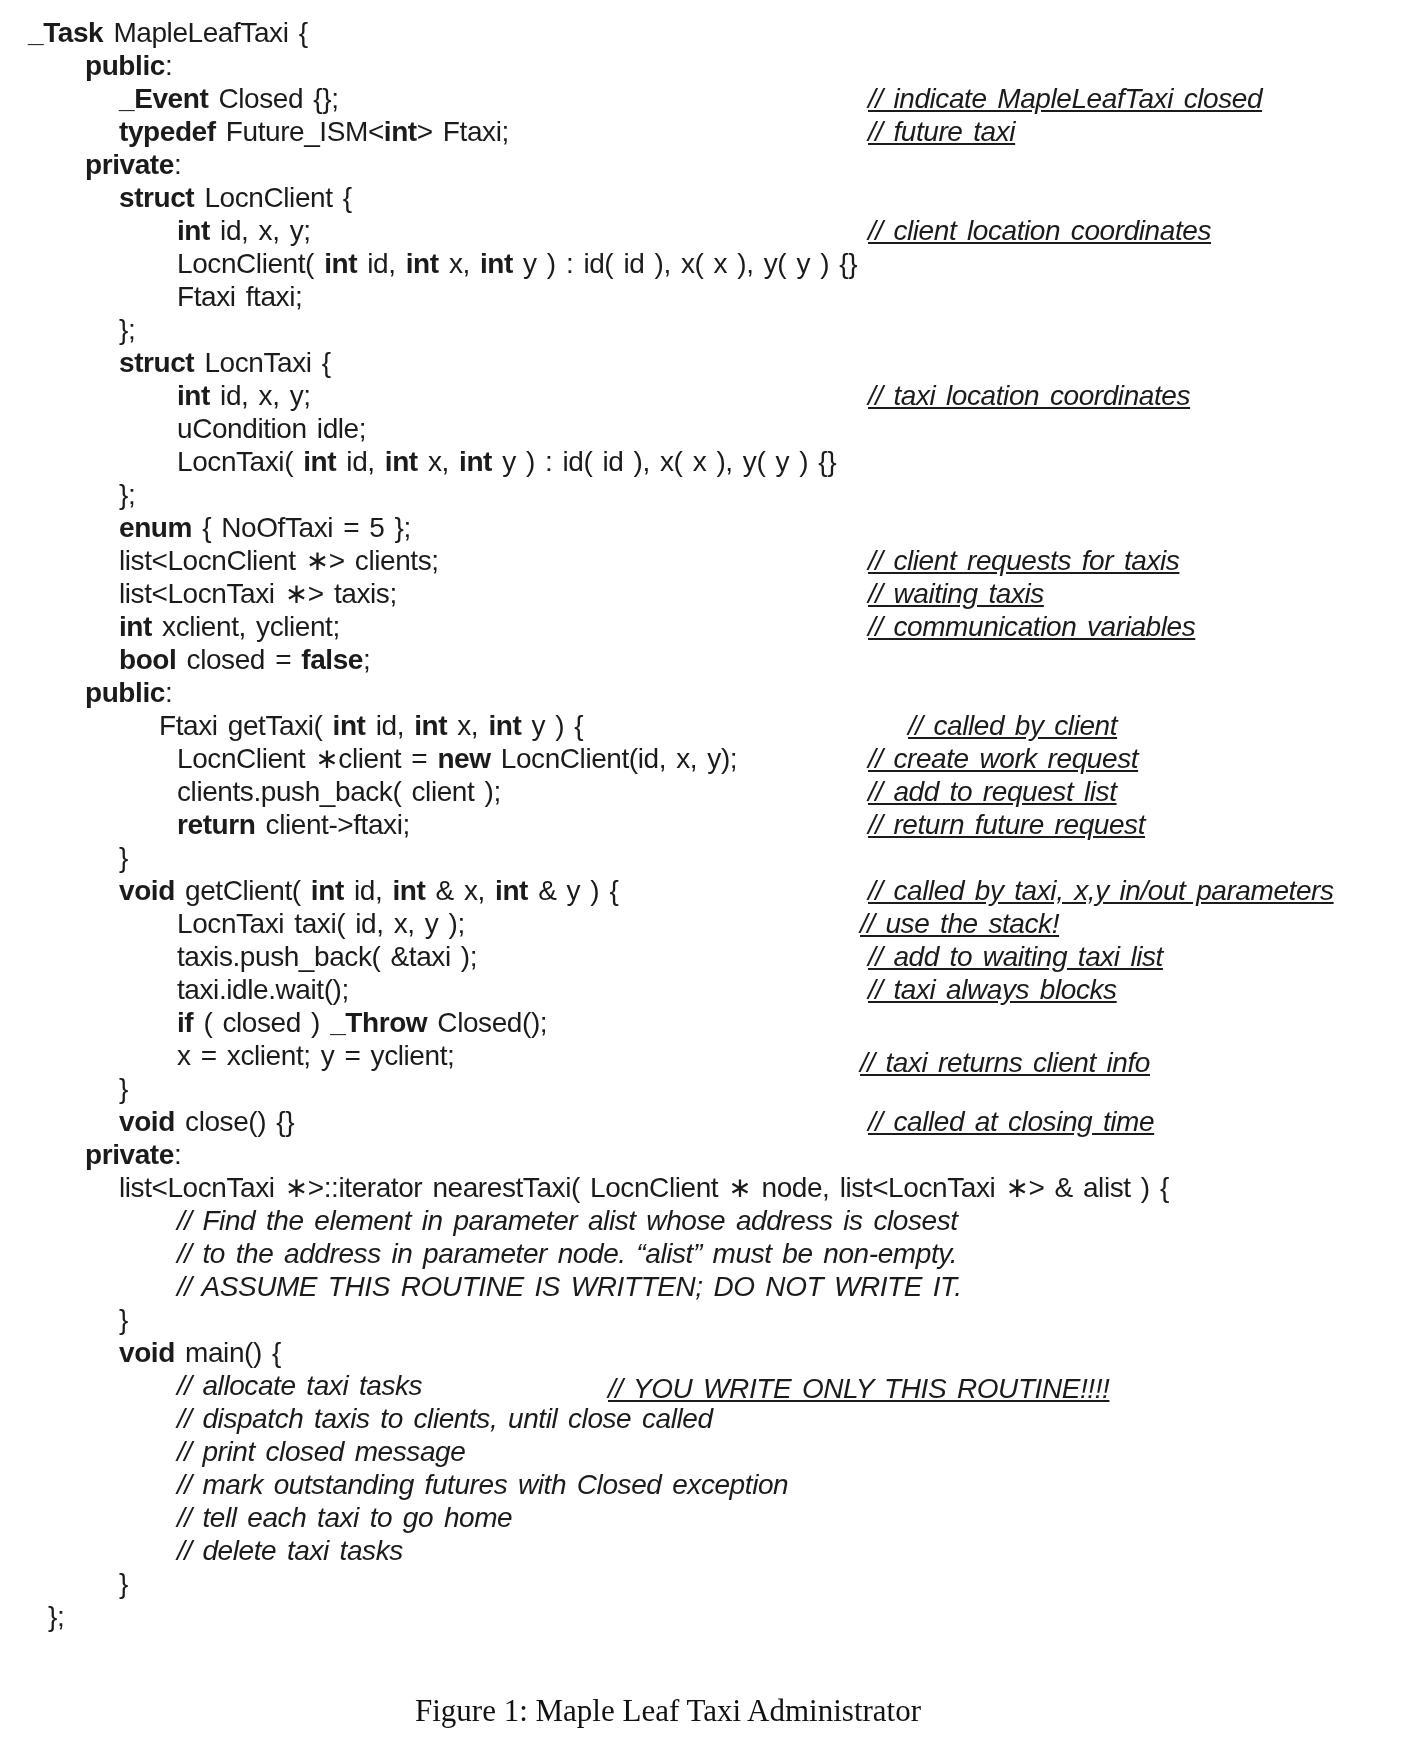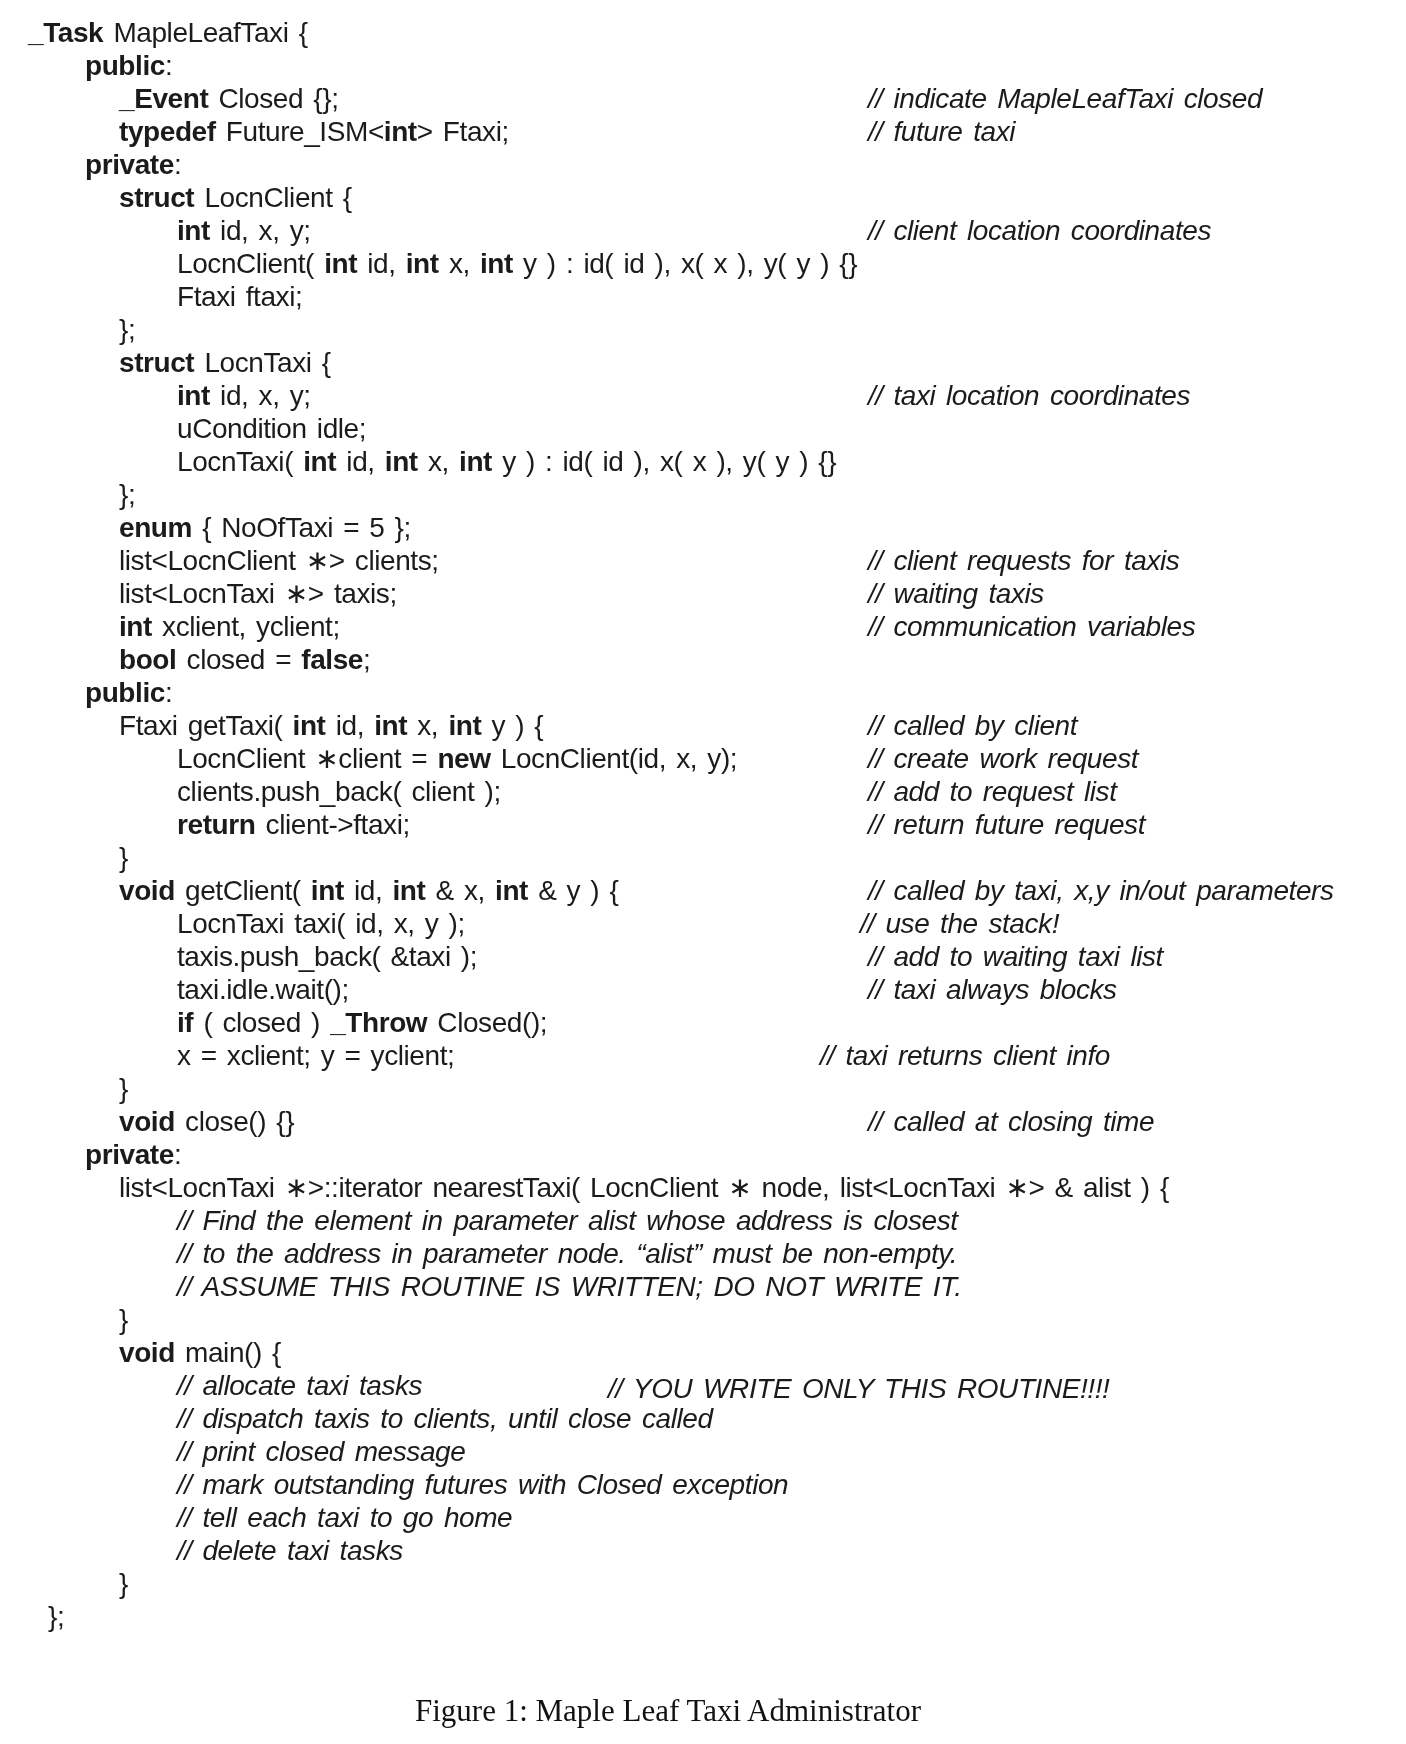--- a/index.html
+++ b/index.html
@@ -23,20 +23,21 @@
     white-space: pre;
   }
   .code-line .b { font-weight: 700; }
   .code-line .i { font-style: italic; word-spacing: 0.12em; }
   .side-comment {
     position: absolute;
     top: 0;
     font-style: italic;
     word-spacing: 0.12em;
     white-space: pre;
+    text-decoration: underline;
   }
   .caption-wrap {
     margin-top: 60px;
     width: 1336px;
     text-align: center;
   }
   .caption {
     font-family: "Liberation Serif", serif;
     font-size: 31px;
     color: #111111;
@@ -61,31 +62,31 @@
       <div class="code-line" style="padding-left: 177px;"><span class="code"><span class="b">int</span><span class="r"> id, x, y;</span></span><span class="side-comment" style="left: 868px;">// taxi location coordinates</span></div>
       <div class="code-line" style="padding-left: 177px;"><span class="code"><span class="r">uCondition idle;</span></span></div>
       <div class="code-line" style="padding-left: 177px;"><span class="code"><span class="r">LocnTaxi( </span><span class="b">int</span><span class="r"> id, </span><span class="b">int</span><span class="r"> x, </span><span class="b">int</span><span class="r"> y ) : id( id ), x( x ), y( y ) {}</span></span></div>
       <div class="code-line" style="padding-left: 119px;"><span class="code"><span class="r">};</span></span></div>
       <div class="code-line" style="padding-left: 119px;"><span class="code"><span class="b">enum</span><span class="r"> { NoOfTaxi = 5 };</span></span></div>
       <div class="code-line" style="padding-left: 119px;"><span class="code"><span class="r">list&lt;LocnClient ∗&gt; clients;</span></span><span class="side-comment" style="left: 868px;">// client requests for taxis</span></div>
       <div class="code-line" style="padding-left: 119px;"><span class="code"><span class="r">list&lt;LocnTaxi ∗&gt; taxis;</span></span><span class="side-comment" style="left: 868px;">// waiting taxis</span></div>
       <div class="code-line" style="padding-left: 119px;"><span class="code"><span class="b">int</span><span class="r"> xclient, yclient;</span></span><span class="side-comment" style="left: 868px;">// communication variables</span></div>
       <div class="code-line" style="padding-left: 119px;"><span class="code"><span class="b">bool</span><span class="r"> closed = </span><span class="b">false</span><span class="r">;</span></span></div>
       <div class="code-line" style="padding-left: 85px;"><span class="code"><span class="b">public</span><span class="r">:</span></span></div>
-      <div class="code-line" style="padding-left: 119px;"><span class="code"><span class="r">Ftaxi getTaxi( </span><span class="b">int</span><span class="r"> id, </span><span class="b">int</span><span class="r"> x, </span><span class="b">int</span><span class="r"> y ) {</span></span><span class="side-comment" style="left: 868px;">// called by client</span></div>
+      <div class="code-line" style="padding-left: 119px; margin-left: 40px;"><span class="code"><span class="r">Ftaxi getTaxi( </span><span class="b">int</span><span class="r"> id, </span><span class="b">int</span><span class="r"> x, </span><span class="b">int</span><span class="r"> y ) {</span></span><span class="side-comment" style="left: 868px;">// called by client</span></div>
       <div class="code-line" style="padding-left: 177px;"><span class="code"><span class="r">LocnClient ∗client = </span><span class="b">new</span><span class="r"> LocnClient(id, x, y);</span></span><span class="side-comment" style="left: 868px;">// create work request</span></div>
       <div class="code-line" style="padding-left: 177px;"><span class="code"><span class="r">clients.push_back( client );</span></span><span class="side-comment" style="left: 868px;">// add to request list</span></div>
       <div class="code-line" style="padding-left: 177px;"><span class="code"><span class="b">return</span><span class="r"> client-&gt;ftaxi;</span></span><span class="side-comment" style="left: 868px;">// return future request</span></div>
       <div class="code-line" style="padding-left: 119px;"><span class="code"><span class="r">}</span></span></div>
       <div class="code-line" style="padding-left: 119px;"><span class="code"><span class="b">void</span><span class="r"> getClient( </span><span class="b">int</span><span class="r"> id, </span><span class="b">int</span><span class="r"> &amp; x, </span><span class="b">int</span><span class="r"> &amp; y ) {</span></span><span class="side-comment" style="left: 868px;">// called by taxi, x,y in/out parameters</span></div>
       <div class="code-line" style="padding-left: 177px;"><span class="code"><span class="r">LocnTaxi taxi( id, x, y );</span></span><span class="side-comment" style="left: 860px;">// use the stack!</span></div>
       <div class="code-line" style="padding-left: 177px;"><span class="code"><span class="r">taxis.push_back( &amp;taxi );</span></span><span class="side-comment" style="left: 868px;">// add to waiting taxi list</span></div>
       <div class="code-line" style="padding-left: 177px;"><span class="code"><span class="r">taxi.idle.wait();</span></span><span class="side-comment" style="left: 868px;">// taxi always blocks</span></div>
       <div class="code-line" style="padding-left: 177px;"><span class="code"><span class="b">if</span><span class="r"> ( closed ) </span><span class="b">_Throw</span><span class="r"> Closed();</span></span></div>
-      <div class="code-line" style="padding-left: 177px;"><span class="code"><span class="r">x = xclient; y = yclient;</span></span><span class="side-comment" style="left: 820px;">// taxi returns client info</span></div>
+      <div class="code-line" style="padding-left: 177px;"><span class="code"><span class="r">x = xclient; y = yclient;</span></span><span class="side-comment" style="left: 860px; margin-top: 7px;">// taxi returns client info</span></div>
       <div class="code-line" style="padding-left: 119px;"><span class="code"><span class="r">}</span></span></div>
       <div class="code-line" style="padding-left: 119px;"><span class="code"><span class="b">void</span><span class="r"> close() {}</span></span><span class="side-comment" style="left: 868px;">// called at closing time</span></div>
       <div class="code-line" style="padding-left: 85px;"><span class="code"><span class="b">private</span><span class="r">:</span></span></div>
       <div class="code-line" style="padding-left: 119px;"><span class="code"><span class="r">list&lt;LocnTaxi ∗&gt;::iterator nearestTaxi( LocnClient ∗ node, list&lt;LocnTaxi ∗&gt; &amp; alist ) {</span></span></div>
       <div class="code-line" style="padding-left: 177px;"><span class="code"><span class="i">// Find the element in parameter alist whose address is closest</span></span></div>
       <div class="code-line" style="padding-left: 177px;"><span class="code"><span class="i">// to the address in parameter node. “alist” must be non-empty.</span></span></div>
       <div class="code-line" style="padding-left: 177px;"><span class="code"><span class="i">// ASSUME THIS ROUTINE IS WRITTEN; DO NOT WRITE IT.</span></span></div>
       <div class="code-line" style="padding-left: 119px;"><span class="code"><span class="r">}</span></span></div>
       <div class="code-line" style="padding-left: 119px;"><span class="code"><span class="b">void</span><span class="r"> main() {</span></span><span class="side-comment" style="left: 608px; margin-top: 36px;">// YOU WRITE ONLY THIS ROUTINE!!!!</span></div>
       <div class="code-line" style="padding-left: 177px;"><span class="code"><span class="i">// allocate taxi tasks</span></span></div>

